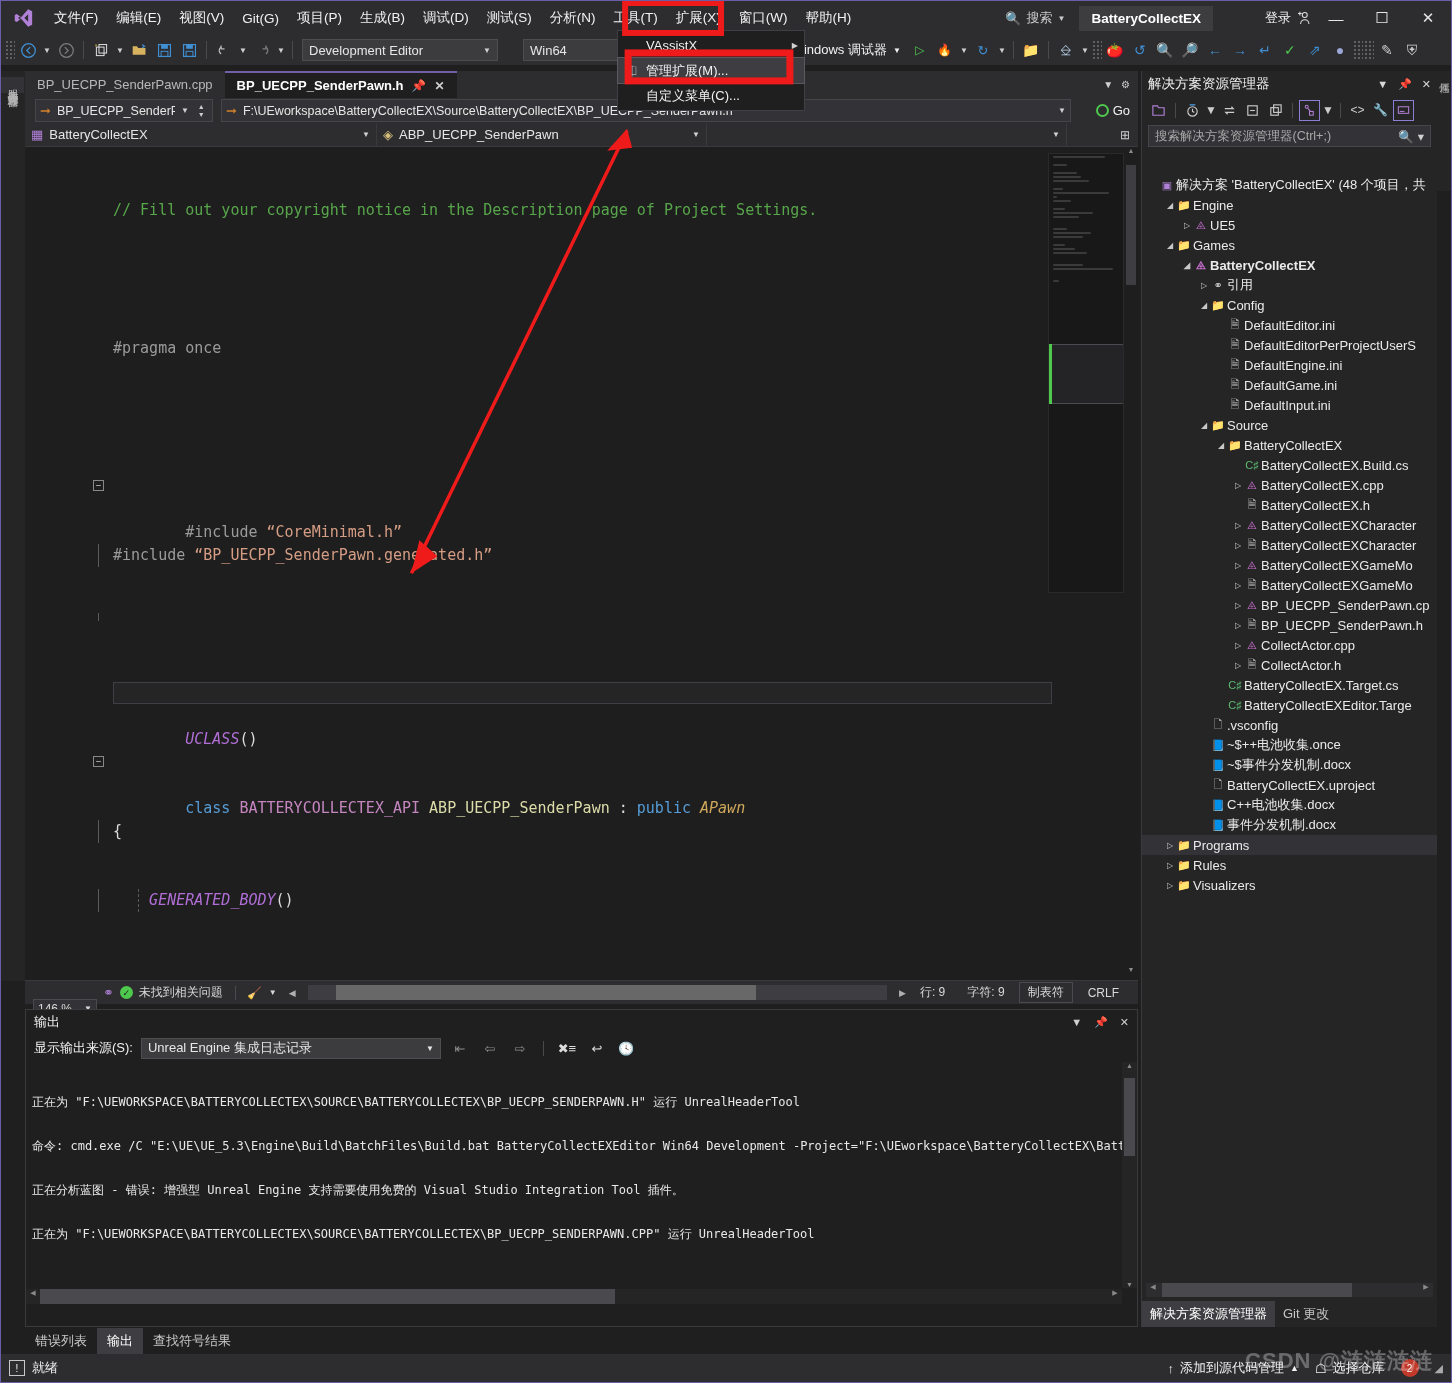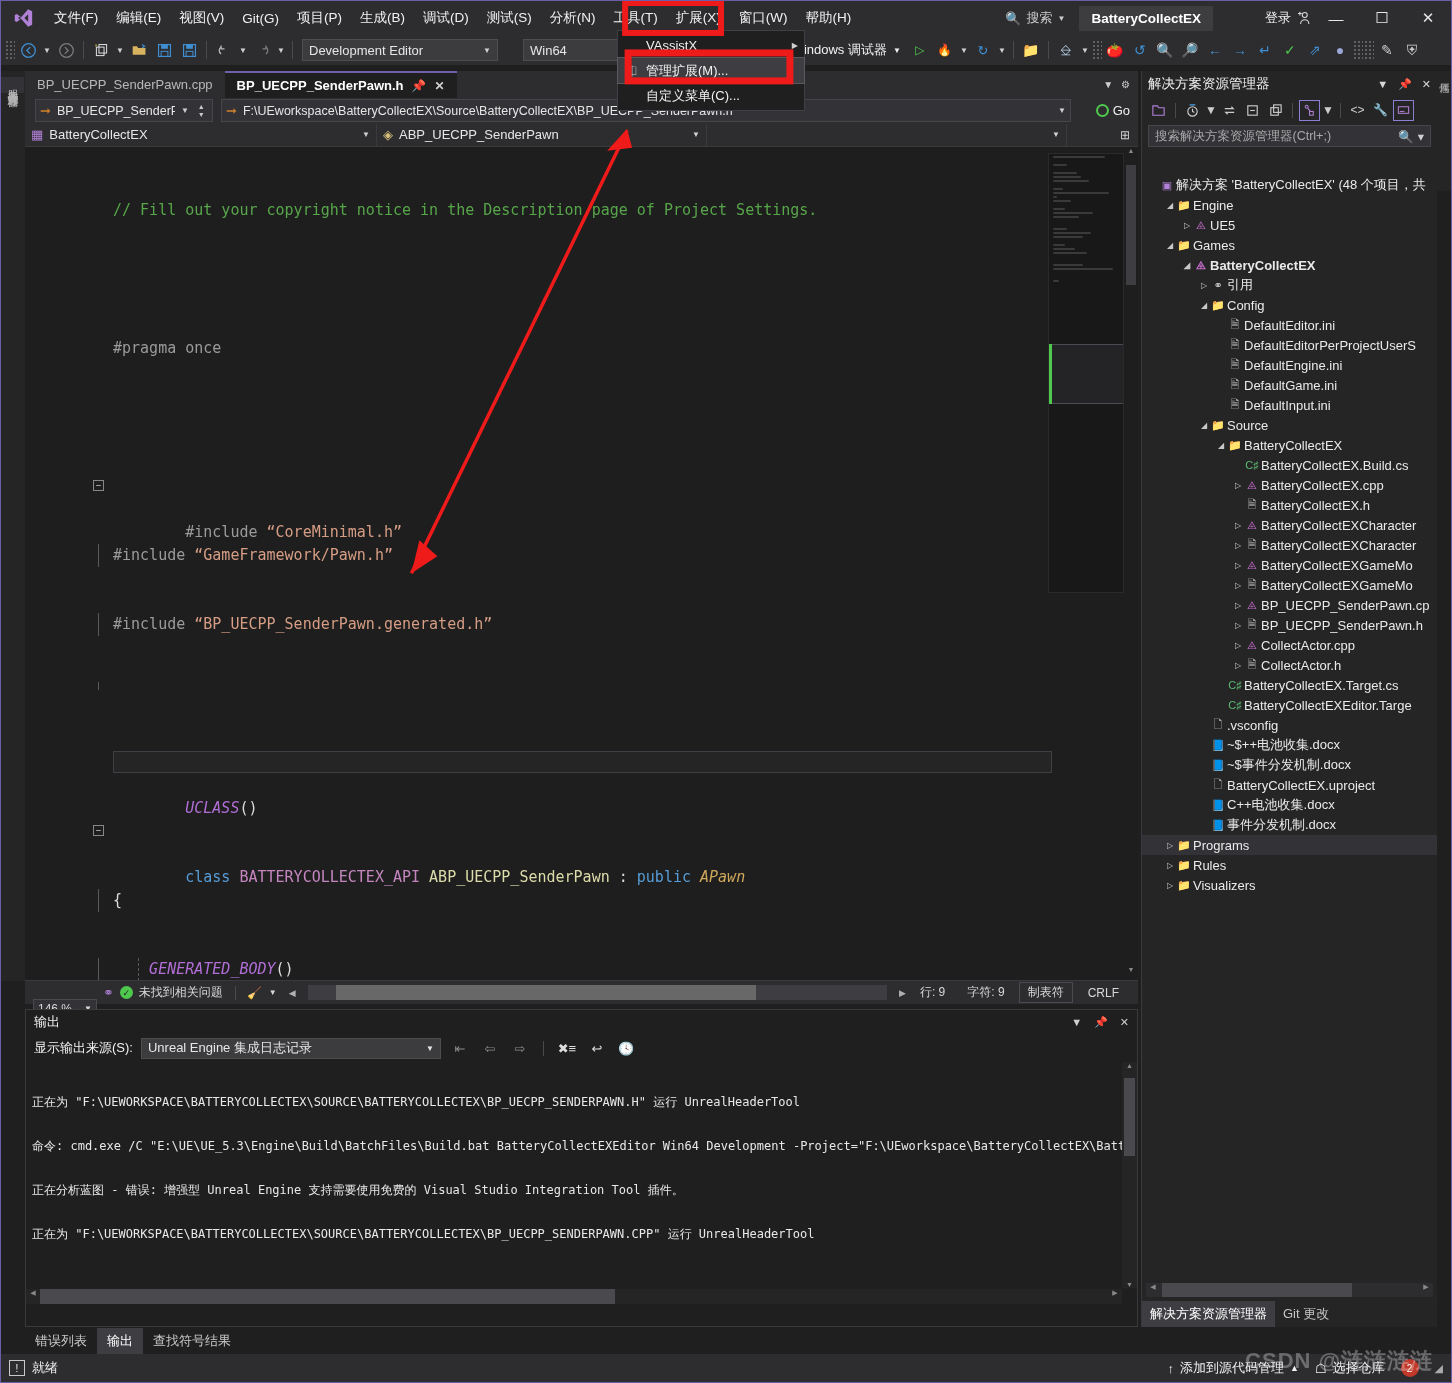--- a/index.html
+++ b/index.html
@@ -426,21 +426,20 @@
   <div class="editor">
     <div class="code">
       <div class="ln"><span class="c-comment">// Fill out your copyright notice in the Description page of Project Settings.</span></div>
       <div class="ln"></div>
       <div class="ln"><span class="c-pre">#pragma once</span></div>
       <div class="ln"></div>
       <div class="ln">
         <span class="fold">−</span>
         <span class="c-pre" style="color:#9b9b9b">#include </span><span class="c-str">“CoreMinimal.h”</span>
       </div>
-      <div class="ln"><span class="vline"></span><span class="c-pre">#include </span><span class="c-str">“GameFramework/Pawn.h”</span></div>
       <div class="ln"><span class="vline"></span><span class="c-pre">#include </span><span class="c-str">“BP_UECPP_SenderPawn.generated.h”</span></div>
       <div class="ln"><span class="vline" style="height:8px"></span></div>
       <div class="ln">
         <span class="uclass-box"></span>
         <span class="c-macro" style="position:relative">UCLASS</span><span class="c-plain" style="position:relative">()</span>
       </div>
       <div class="ln">
         <span class="fold">−</span>
         <span class="c-kw">class </span><span class="c-cls">BATTERYCOLLECTEX_API </span><span class="c-fn">ABP_UECPP_SenderPawn</span><span class="c-plain"> : </span><span class="c-kw">public </span><span class="c-apawn">APawn</span>
       </div>
@@ -785,21 +784,21 @@
           <span>BatteryCollectEXEditor.Targe</span>
         </div>
         <div class="trow" style="padding-left: 57px;">
           <span class="tw"></span>
           <span class="tico" style="color: rgb(205, 205, 205);">🗋</span>
           <span>.vsconfig</span>
         </div>
         <div class="trow" style="padding-left: 57px;">
           <span class="tw"></span>
           <span class="tico" style="color: rgb(74, 127, 214);">📘</span>
-          <span>~$++电池收集.docx</span>
+          <span>~$++电池收集.once</span>
         </div>
         <div class="trow" style="padding-left: 57px;">
           <span class="tw"></span>
           <span class="tico" style="color: rgb(74, 127, 214);">📘</span>
           <span>~$事件分发机制.docx</span>
         </div>
         <div class="trow" style="padding-left: 57px;">
           <span class="tw"></span>
           <span class="tico" style="color: rgb(205, 205, 205);">🗋</span>
           <span>BatteryCollectEX.uproject</span>

